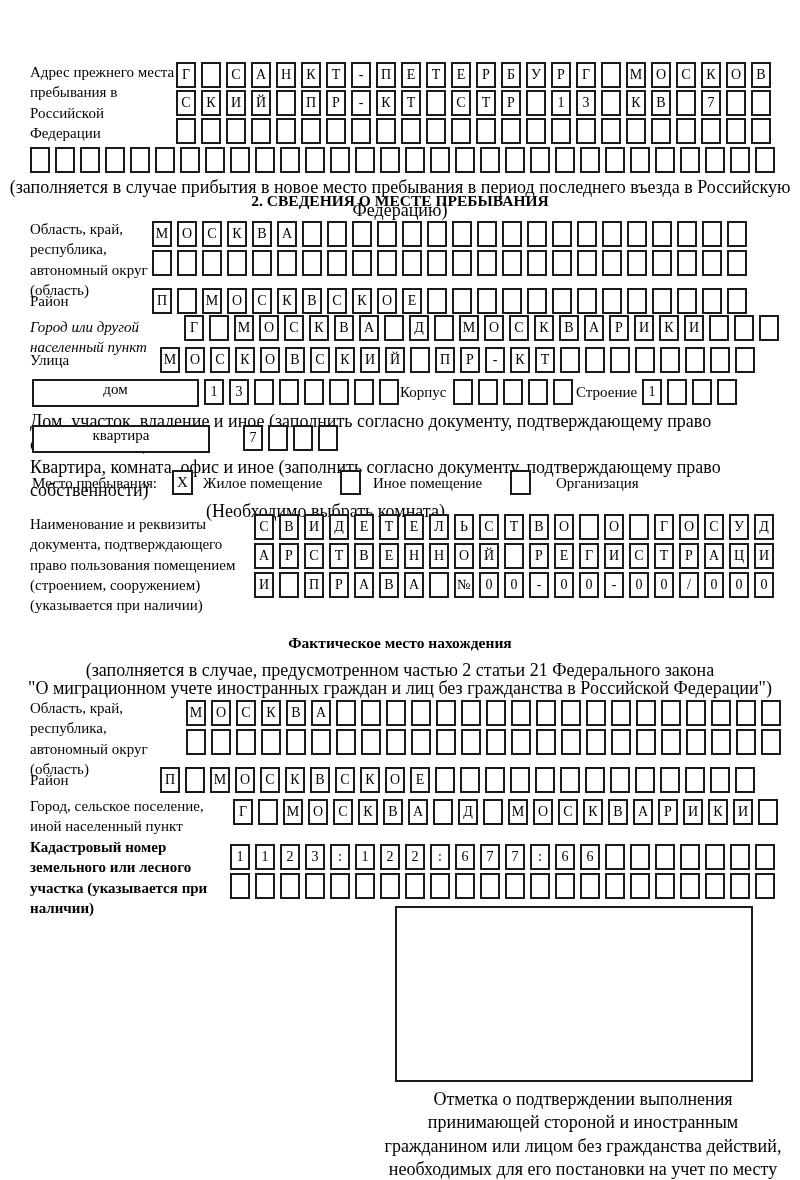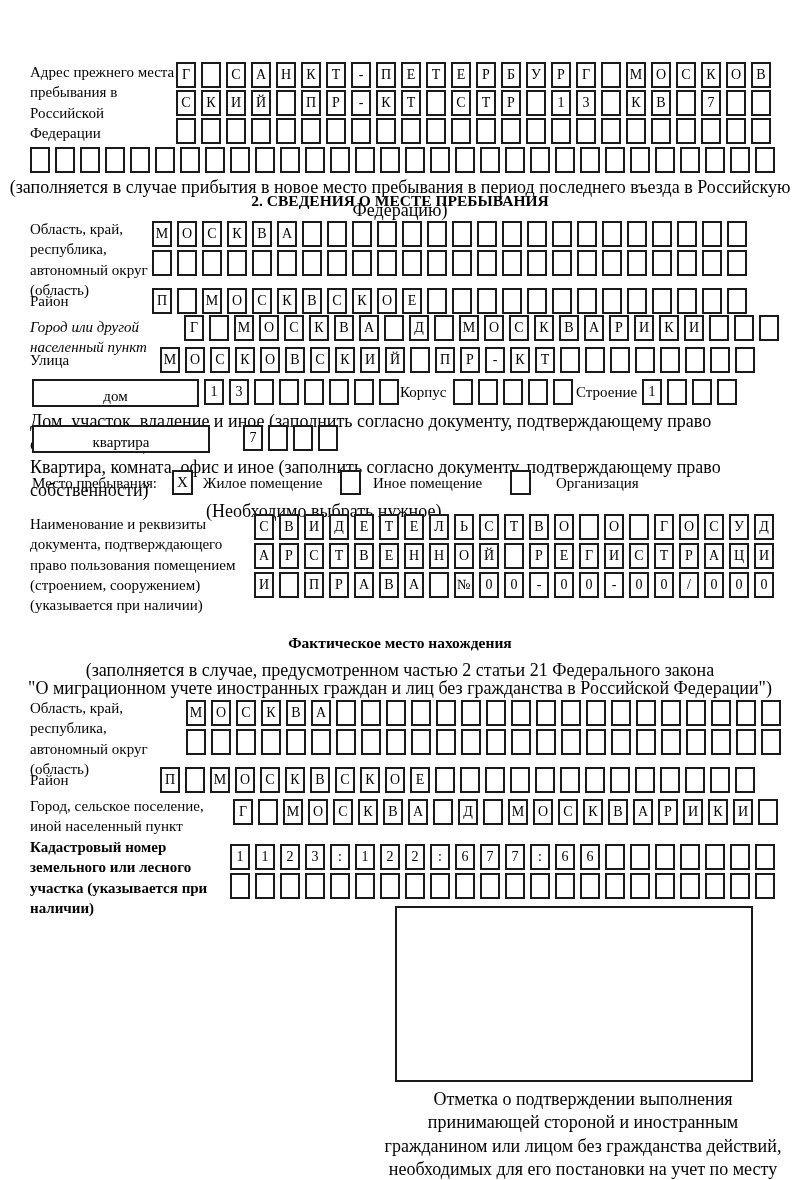--- a/index.html
+++ b/index.html
@@ -16,21 +16,21 @@
   .cellrow{display:flex;gap:5px;}
   .cellcol{display:flex;flex-direction:column;gap:3px;}
   .cellcol.tight{gap:2px;}
   .cell{
     box-sizing:border-box;flex:0 0 20px;width:20px;height:26px;
     border:2px solid #1b1b1b;display:flex;align-items:center;justify-content:center;
     font-size:14px;background:#fff;
   }
   .bigfield{
     box-sizing:border-box;border:2px solid #1b1b1b;height:28px;
-    display:flex;align-items:flex-end;justify-content:center;font-size:15px;background:#fff;
+    display:flex;align-items:flex-start;justify-content:center;font-size:15px;background:#fff;
   }
   .checkbox{
     box-sizing:border-box;width:21px;height:25px;border:2px solid #1b1b1b;
     display:flex;align-items:center;justify-content:center;font-size:15px;background:#fff;
   }
   .stampbox{box-sizing:border-box;border:2px solid #1b1b1b;background:#fff;}
 </style>
 </head>
 <body>
 
@@ -341,21 +341,21 @@
   </div>
   <div class="abs lbl" style="left:203px;top:473px;">Жилое помещение</div>
   <div class="abs checkbox" style="left:340px;top:470px;">
     <span></span>
   </div>
   <div class="abs lbl" style="left:373px;top:473px;">Иное помещение</div>
   <div class="abs checkbox" style="left:510px;top:470px;">
     <span></span>
   </div>
   <div class="abs lbl" style="left:556px;top:473px;">Организация</div>
-  <div class="abs note" style="left:206px;top:500px;">(Необходимо выбрать нужное)</div>
+  <div class="abs note" style="left:206px;top:500px;">(Необходимо выбрать комната)</div>
 
   <div class="abs lbl" style="left:30px;top:514px;width:226px;">Наименование и реквизиты документа, подтверждающего право пользования помещением (строением, сооружением) (указывается при наличии)</div>
   <div class="abs cellcol" style="left:254px;top:514px;">
     <div class="cellrow">
         <span class="cell">С</span>
         <span class="cell">В</span>
         <span class="cell">И</span>
         <span class="cell">Д</span>
         <span class="cell">Е</span>
         <span class="cell">Т</span>

